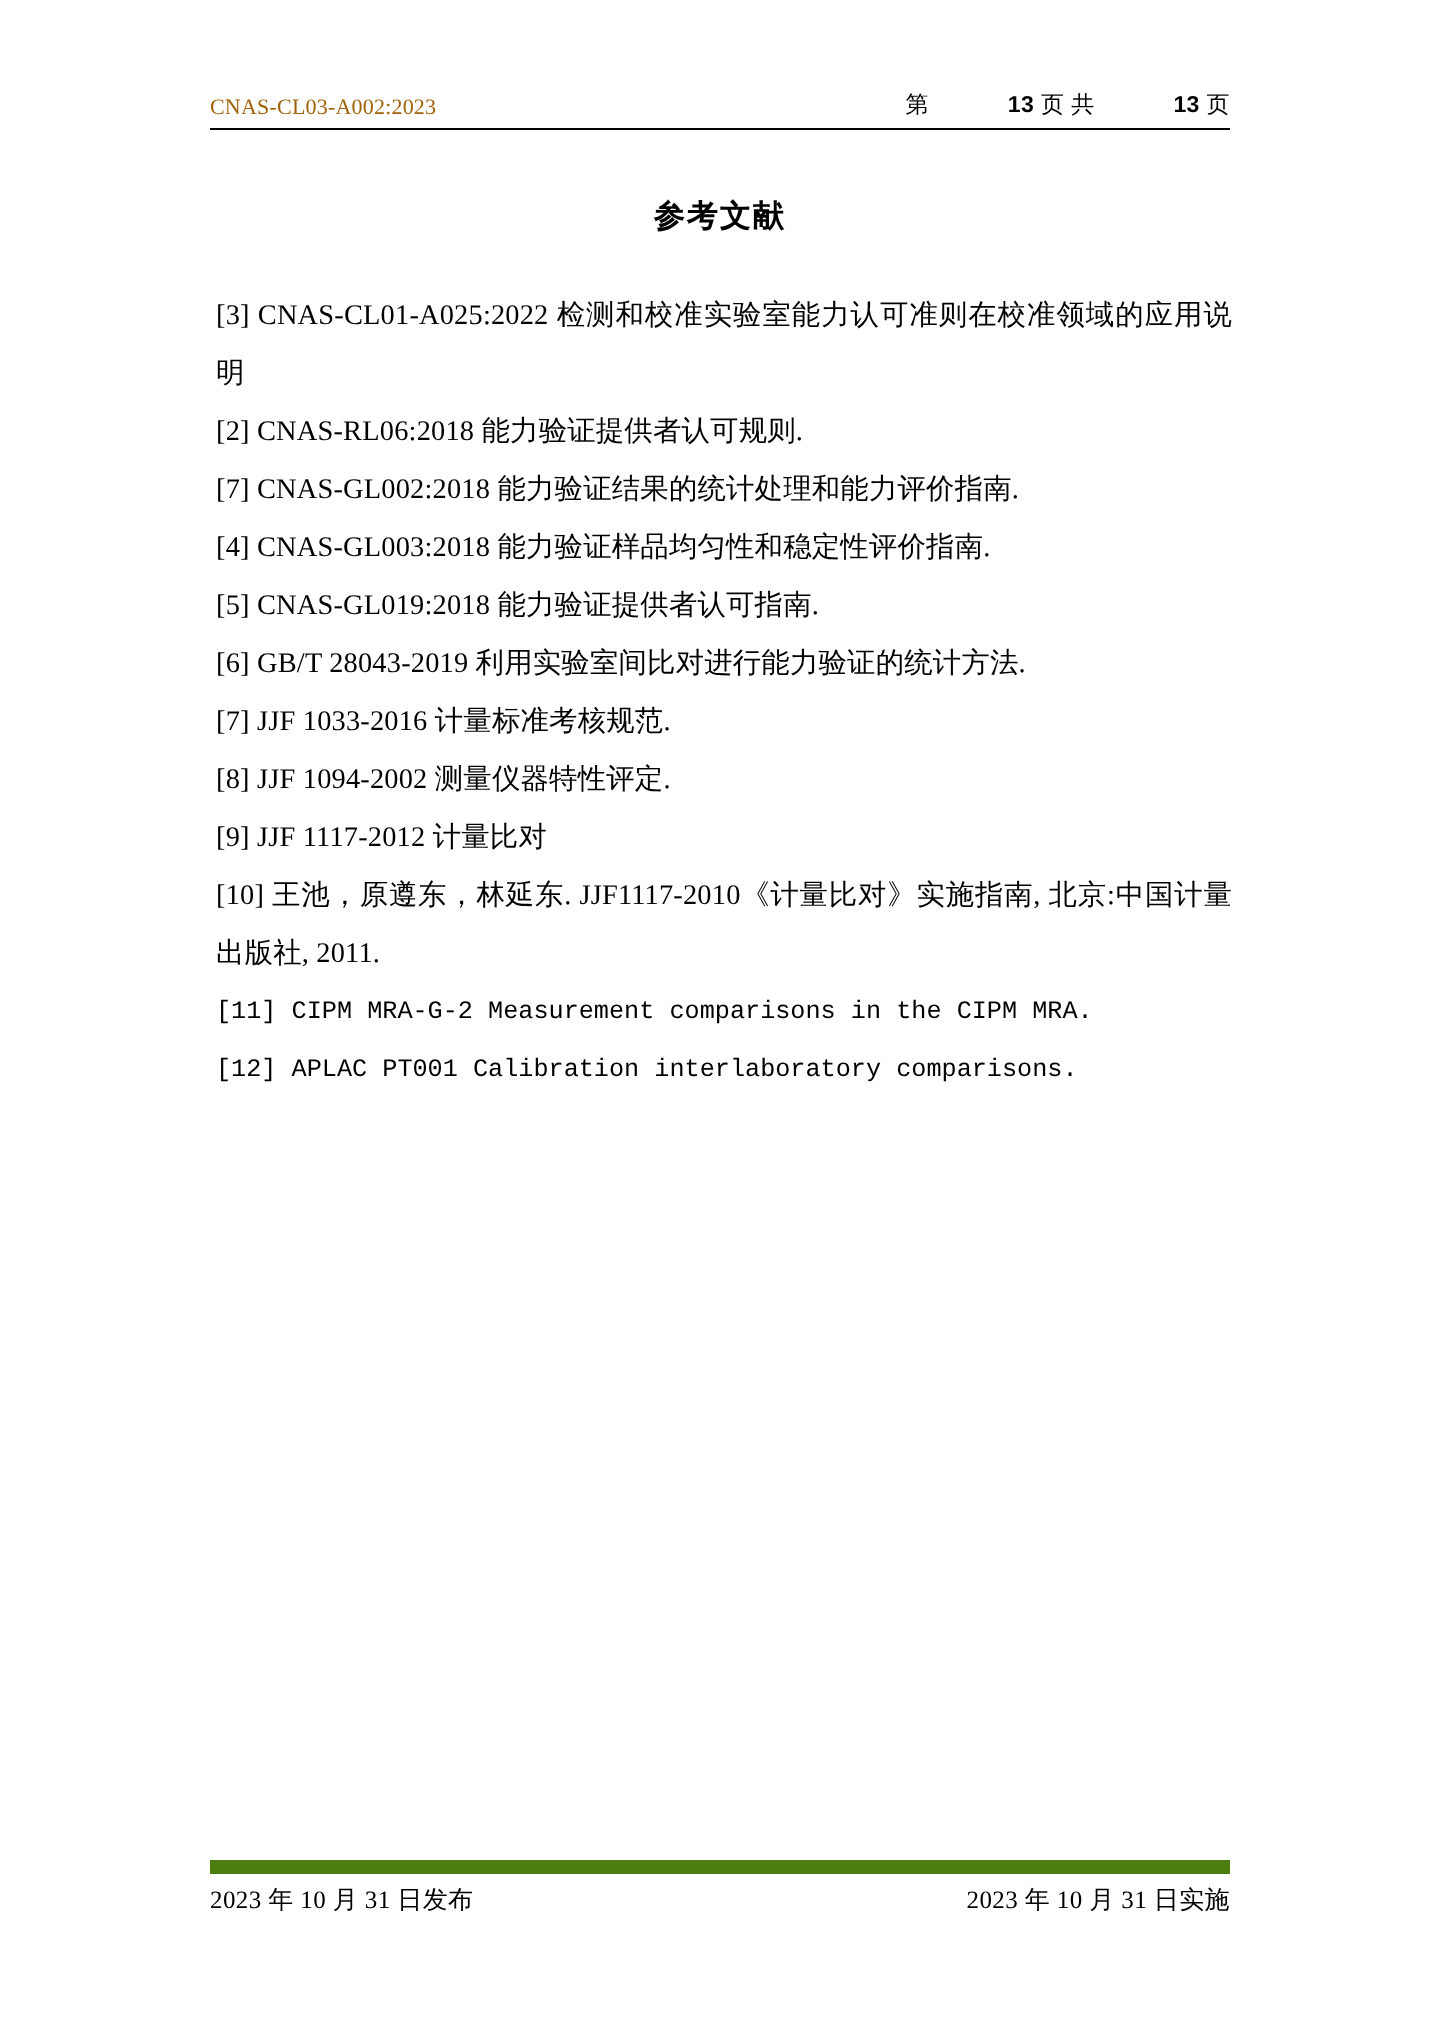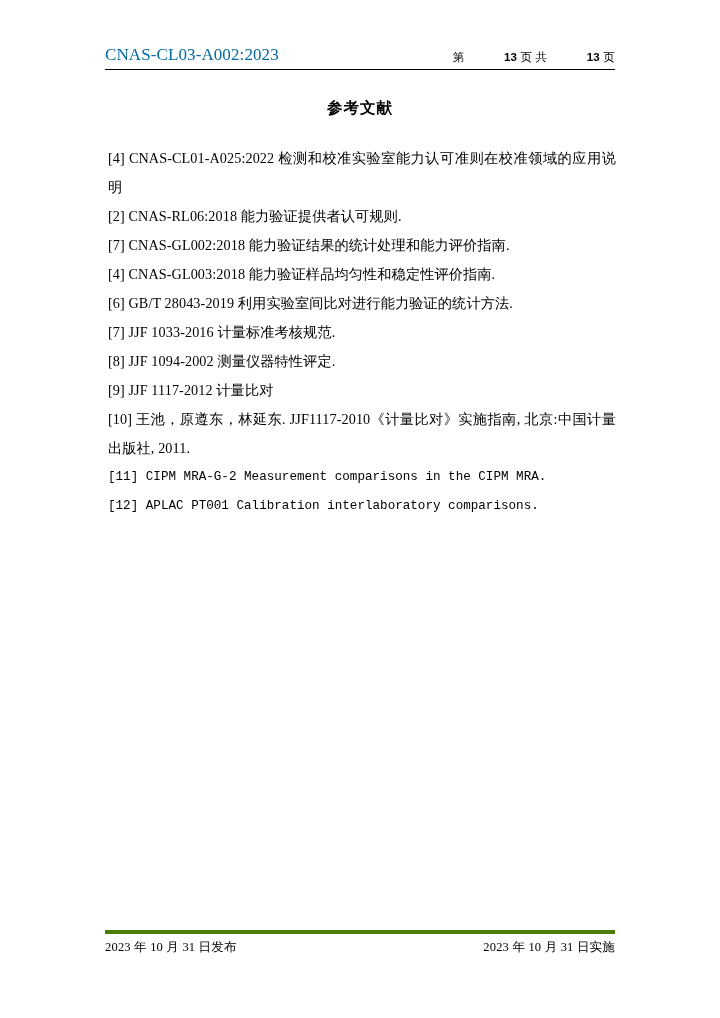--- a/index.html
+++ b/index.html
@@ -35,22 +35,22 @@
     width: 510px;
     display: flex;
     justify-content: space-between;
     align-items: flex-end;
     padding-bottom: 4px;
     border-bottom: 1px solid #000;
     box-sizing: border-box;
   }
   .header-left {
     font-family: "Liberation Serif", "DejaVu Serif", serif;
-    font-size: 17px;
-    color: #0369a1;
+    font-size: 11px;
+    color: #a16207;
     letter-spacing: 0.1px;
   }
   .header-right {
     font-family: "Liberation Sans", "DejaVu Sans", sans-serif;
     font-size: 11.5px;
     color: #000;
     letter-spacing: 0.2px;
   }
   .header-right b {
     font-weight: bold;
@@ -92,21 +92,21 @@
   }
   
   .footer {
     position: absolute;
     left: 105px;
     top: 930px;
     width: 510px;
     display: flex;
     justify-content: space-between;
     padding-top: 5px;
-    border-top: 4px solid #4d7c0f;
+    border-top: 7px solid #4d7c0f;
     box-sizing: border-box;
     font-size: 12.5px;
     color: #000;
   }
   .footer-left, .footer-right {
     font-family: "Liberation Serif", "DejaVu Serif", serif;
     letter-spacing: 0.2px;
   }
 </style>
 </head>
@@ -122,24 +122,25 @@
         <b>13</b>
         <span>页 共</span>
         <b>13</b>
         <span>页</span>
       </div>
     </div>
 
     <div class="doc-title">参考文献</div>
 
     <div class="refs">
-      <p class="ref">[4] CNAS-CL01-A025:2022 检测和校准实验室能力认可准则在校准领域的应用说明</p>
+      <p class="ref">[3] CNAS-CL01-A025:2022 检测和校准实验室能力认可准则在校准领域的应用说明</p>
       <p class="ref">[2] CNAS-RL06:2018 能力验证提供者认可规则.</p>
       <p class="ref">[7] CNAS-GL002:2018 能力验证结果的统计处理和能力评价指南.</p>
       <p class="ref">[4] CNAS-GL003:2018 能力验证样品均匀性和稳定性评价指南.</p>
+      <p class="ref">[5] CNAS-GL019:2018 能力验证提供者认可指南.</p>
       <p class="ref">[6] GB/T 28043-2019 利用实验室间比对进行能力验证的统计方法.</p>
       <p class="ref">[7] JJF 1033-2016 计量标准考核规范.</p>
       <p class="ref">[8] JJF 1094-2002 测量仪器特性评定.</p>
       <p class="ref">[9] JJF 1117-2012 计量比对</p>
       <p class="ref">[10] 王池，原遵东，林延东. JJF1117-2010《计量比对》实施指南, 北京:中国计量出版社, 2011.</p>
       <p class="ref mono">[11] CIPM MRA-G-2 Measurement comparisons in the CIPM MRA.</p>
       <p class="ref mono">[12] APLAC PT001 Calibration interlaboratory comparisons.</p>
     </div>
 
     <div class="footer">

